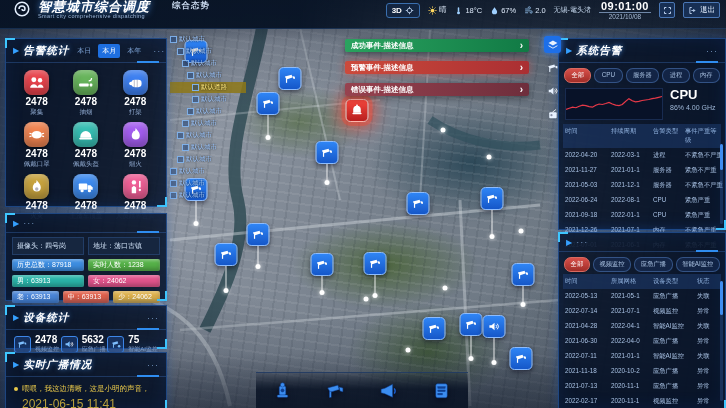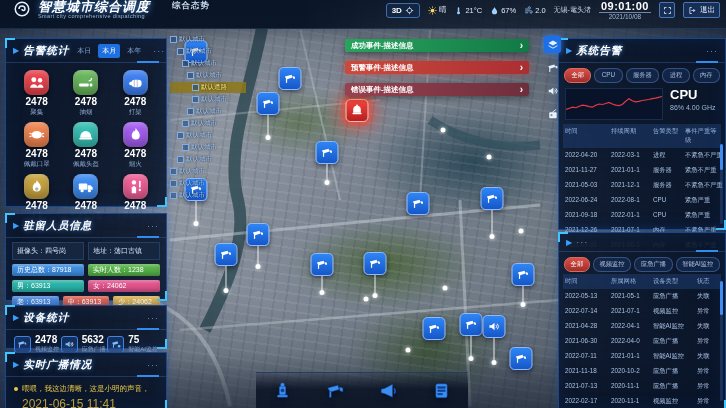--- a/index.html
+++ b/index.html
@@ -533,21 +533,21 @@
       <div class="wx">
         <svg viewBox="0 0 24 24">
             <use href="#sun-icon"></use>
           </svg>
         <span>晴</span>
       </div>
       <div class="wx">
         <svg viewBox="0 0 24 24" class="cool" style="fill:#9fd0ff">
             <use href="#thermo-icon"></use>
           </svg>
-        <span>21°C</span>
+        <span>18°C</span>
       </div>
       <div class="wx">
         <svg viewBox="0 0 24 24" style="fill:#9fd0ff">
             <use href="#drop-icon"></use>
           </svg>
         <span>67%</span>
       </div>
       <div class="wx">
         <svg viewBox="0 0 24 24" style="fill:none">
             <use href="#wind-icon"></use>
@@ -668,21 +668,20 @@
           </span>
           <span class="stat-val">2478</span>
           <span class="stat-lbl">人员越界告警</span>
         </div>
       </div>
   </div>
 
   <div class="panel" id="panel-person">
     <div class="p-hdr">
       <span class="p-arrow">▶</span>
-      <span class="p-title">驻留人员信息</span>
       <span class="p-more">···</span>
       <span class="hdr-bar"></span>
     </div>
     <div class="info-row">
 
     <div class="info-box">摄像头：四号岗</div>
         <div class="info-box">地址：荡口古镇</div>
       </div>
     <div class="pill-row">
 

